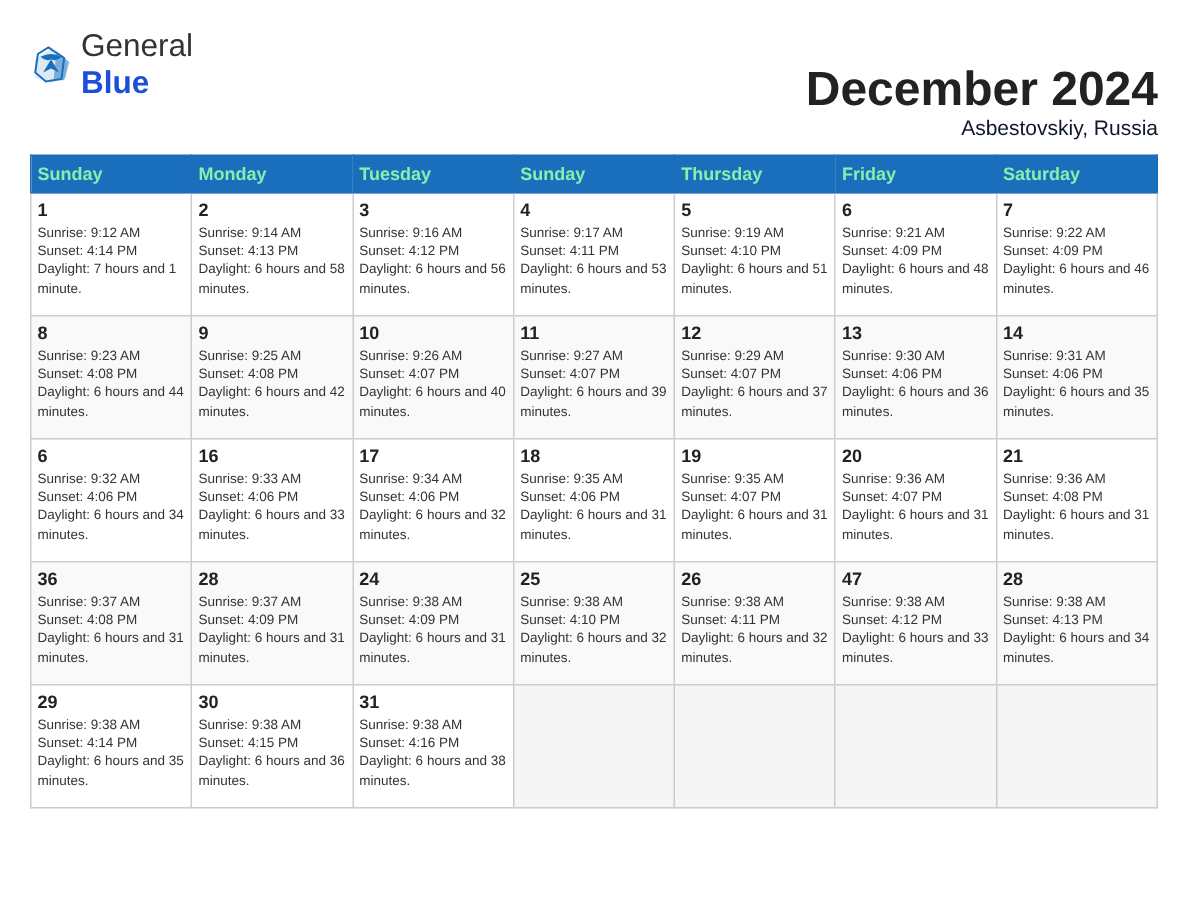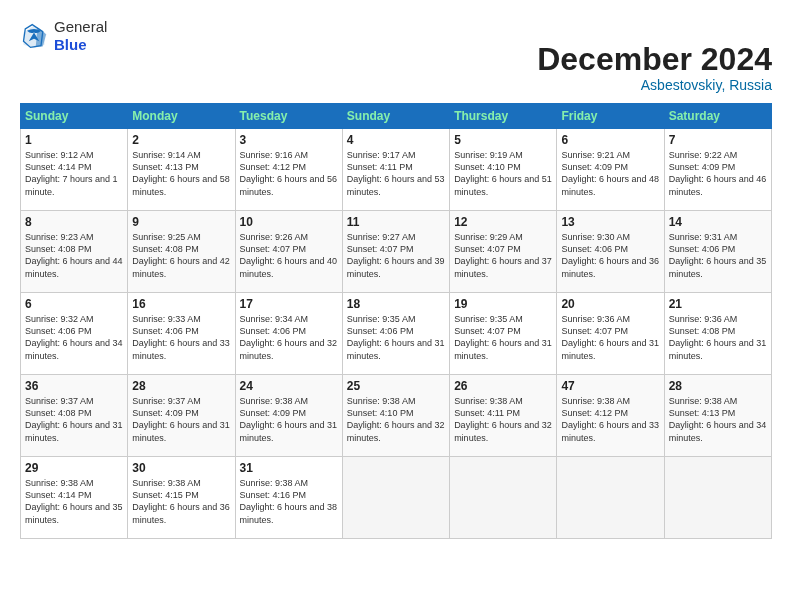--- a/index.html
+++ b/index.html
@@ -21,21 +21,21 @@
       align-items: flex-start;
       justify-content: space-between;
       margin-bottom: 10px;
     }
     .logo {
       display: flex;
       align-items: center;
       gap: 6px;
     }
     .logo-text {
-      font-size: 15px;
+      font-size: 21px;
       line-height: 1.2;
       color: #333;
     }
     .logo-text .general { font-weight: normal; }
     .logo-text .blue { color: #1d4ed8; font-weight: bold; }
     .logo-icon {
       width: 28px;
       height: 28px;
     }
     .title-section {
@@ -43,21 +43,21 @@
     }
     .month-title {
       font-size: 32px;
       font-weight: bold;
       color: #222;
       line-height: 1.1;
       margin-top: 24px;
     }
     .location {
       font-size: 14px;
-      color: #0369a1;
+      color: #0f172a;
     }
     .calendar {
       width: 100%;
       border-collapse: collapse;
       table-layout: fixed;
     }
     .calendar th {
       background: #1a6fbd;
       color: #86efac;
       font-size: 12px;

